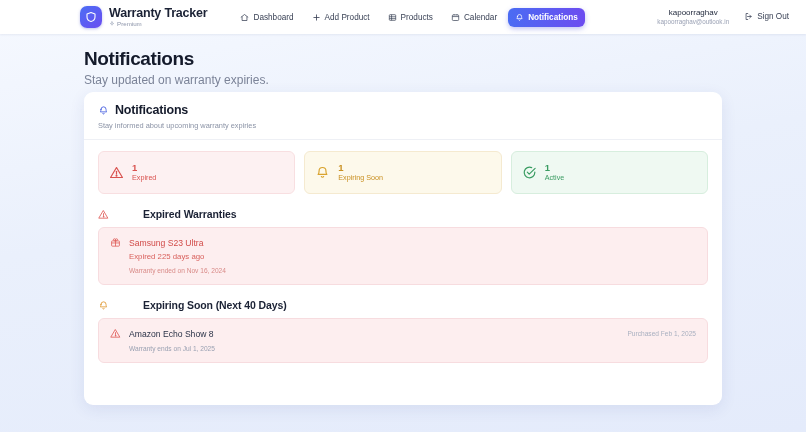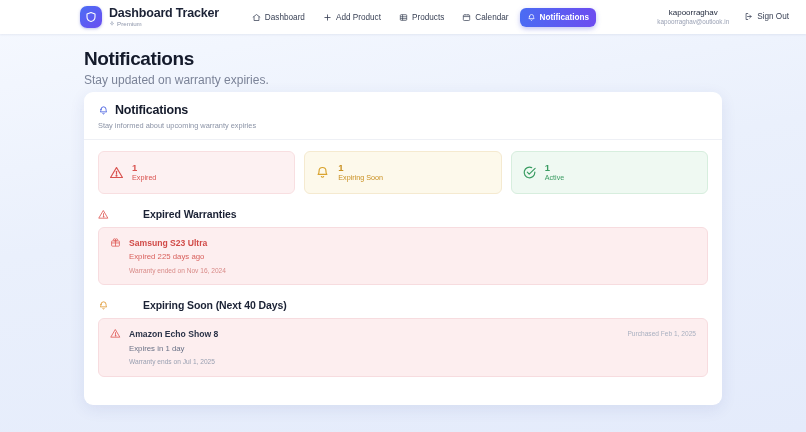--- a/index.html
+++ b/index.html
@@ -109,21 +109,21 @@
   .section { margin-top: 14px; }
   .section-head { display: flex; align-items: center; gap: 6px; margin-bottom: 7px; }
   .section-title { font-size: 10.5px; font-weight: bold; color: #1b2235; letter-spacing: -0.1px; margin-left: 28px; }
 
   .item {
     background: #fdeeef; border: 1px solid #f7dcdf; border-radius: 6px;
     padding: 9px 11px; display: flex; align-items: flex-start; gap: 8px;
     min-height: 44px;
   }
   .item-body { flex: 1; line-height: 1.45; }
-  .item-name { font-size: 8.6px; font-weight: bold; color: #d14b48; display: block; }
+  .item-name { font-size: 8.6px; font-weight: normal; color: #d14b48; display: block; }
   .item-name.dark { color: #2b3348; }
   .item-status { font-size: 7.8px; color: #d9615d; display: block; margin-top: 2px; }
   .item-status.muted { color: #6a7287; }
   .item-meta { font-size: 6.6px; color: #d98b88; display: block; margin-top: 3px; }
   .item-meta.muted { color: #9aa1b2; }
   .item-right { font-size: 6.6px; color: #a9b0c0; padding-top: 2px; white-space: nowrap; }
 
   .ico { flex: none; display: block; }
 </style>
 </head>
@@ -131,21 +131,21 @@
 
 <div class="topnav">
 
   <div class="brand">
     <span class="brand-logo">
       <svg width="12" height="12" viewBox="0 0 24 24" fill="none" stroke="#ffffff" stroke-width="2.2" stroke-linejoin="round">
         <path d="M12 3 L20 6 v6 c0 5-3.6 8-8 9 -4.4-1-8-4-8-9 V6 z"></path>
       </svg>
     </span>
     <span class="brand-text">
-      <span class="brand-title">Dashboard Tracker</span>
+      <span class="brand-title">Warranty Tracker</span>
       <span class="brand-sub">
         <svg class="nav-ico" style="width:6px;height:6px" viewBox="0 0 24 24" fill="none" stroke="#a3abbd" stroke-width="2.4" stroke-linecap="round">
           <path d="M12 3 l1.8 5.4 L19 10 l-5.2 1.6 L12 17 l-1.8-5.4 L5 10 l5.2-1.6 z"></path>
         </svg>
         <span>Premium</span>
       </span>
     </span>
   </div>
 
   <div class="navlinks">
@@ -301,21 +301,20 @@
       </div>
 
       <div class="item">
         <svg width="11" height="11" viewBox="0 0 24 24" fill="none" stroke="#e0605c" stroke-width="1.9" stroke-linecap="round" stroke-linejoin="round" class="ico">
           <path d="M12 4 L21.5 20 H2.5 z"></path>
             <path d="M12 10 v4.2"></path>
             <circle cx="12" cy="17" r="0.7" fill="#e0605c"></circle>
         </svg>
         <span class="item-body">
           <span class="item-name dark">Amazon Echo Show 8</span>
-          <span class="item-status muted">Expires in 1 day</span>
           <span class="item-meta muted">Warranty ends on Jul 1, 2025</span>
         </span>
         <span class="item-right">Purchased Feb 1, 2025</span>
       </div>
     </div>
 
   </div>
 </div>
 
 </body></html>

